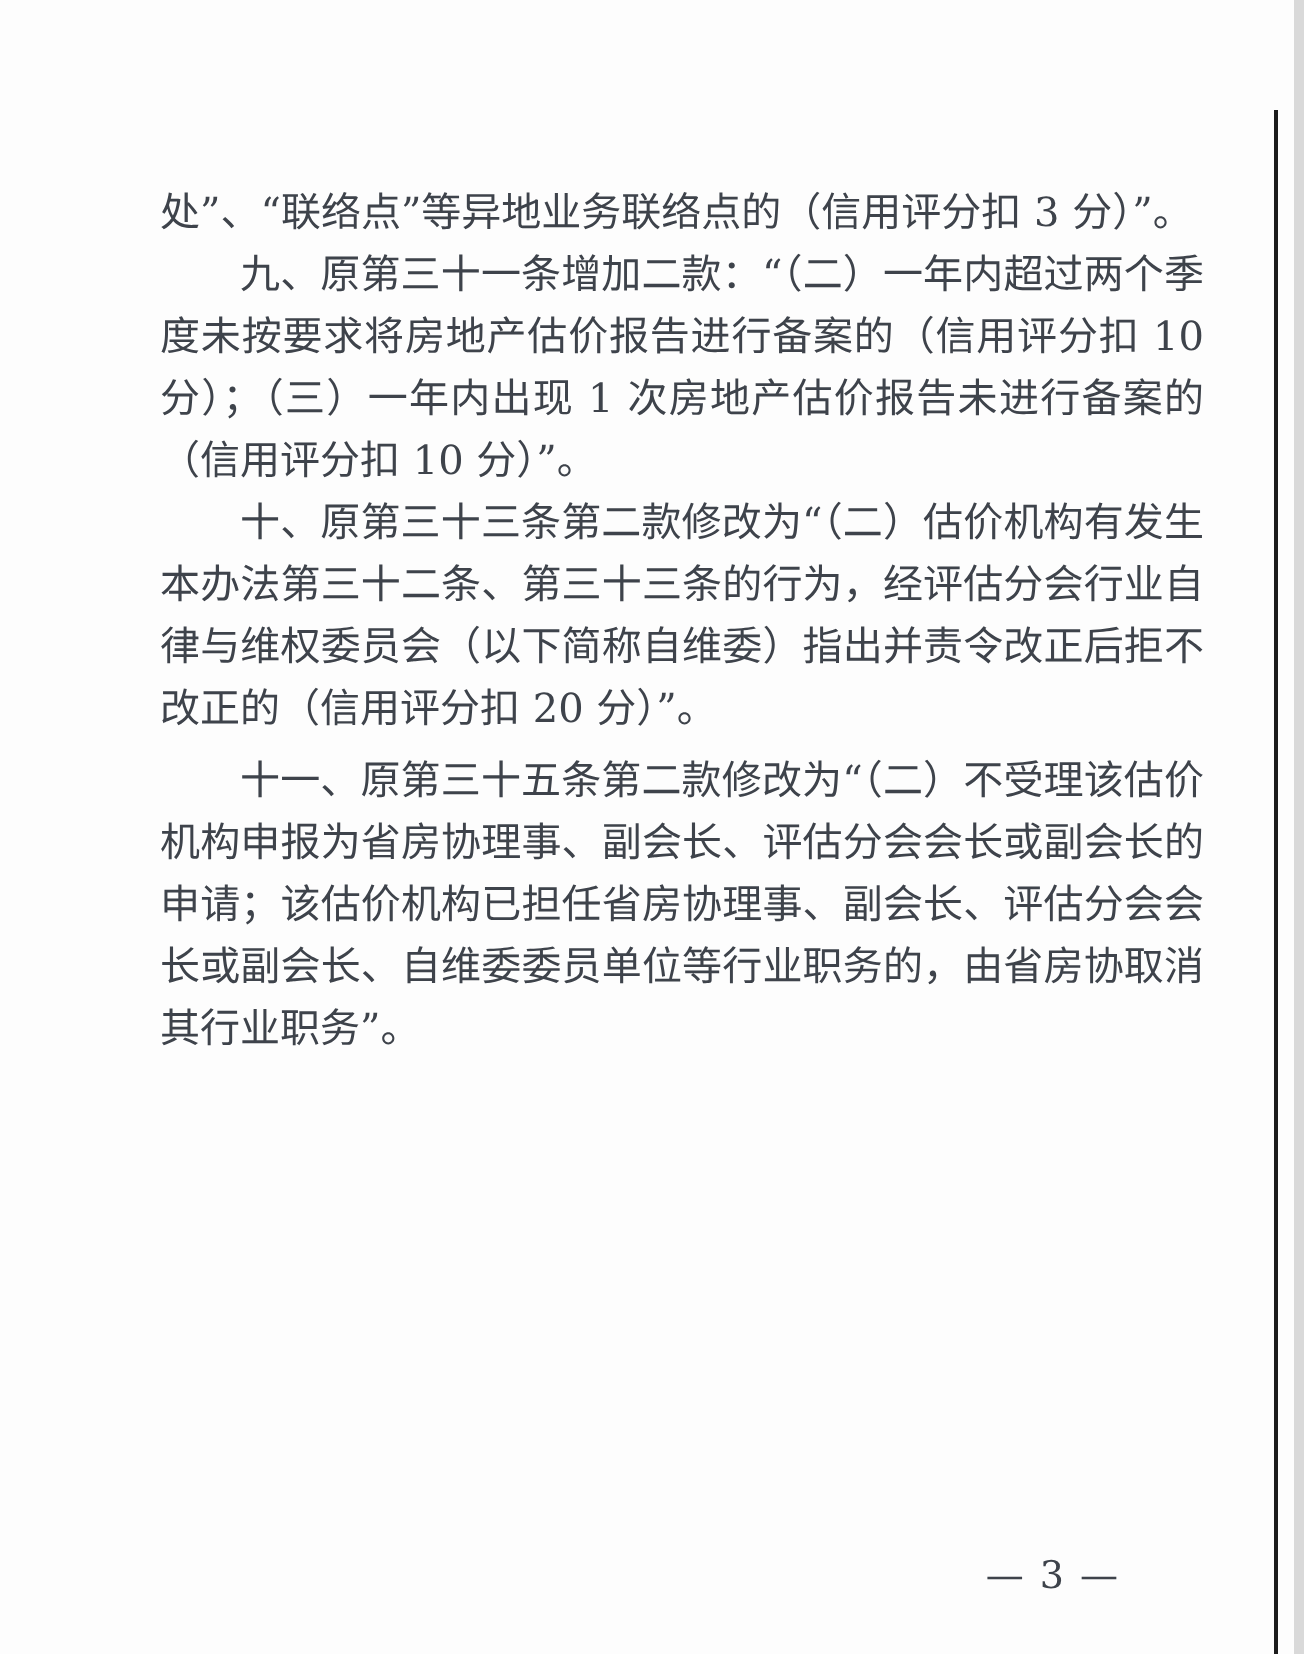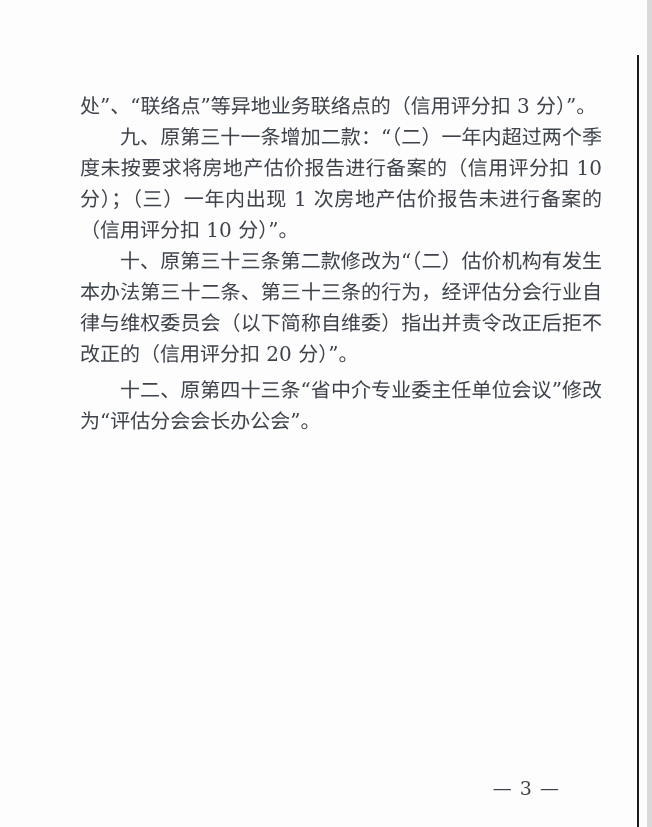--- a/index.html
+++ b/index.html
@@ -69,21 +69,21 @@
 </style>
 </head>
 <body>
 
 <div class="page">
 
   <main class="content">
     <p class="para">处”、“联络点”等异地业务联络点的（信用评分扣 3 分）”。</p>
     <p class="para">九、原第三十一条增加二款：“（二）一年内超过两个季度未按要求将房地产估价报告进行备案的（信用评分扣 10 分）；（三）一年内出现 1 次房地产估价报告未进行备案的（信用评分扣 10 分）”。</p>
     <p class="para">十、原第三十三条第二款修改为“（二）估价机构有发生本办法第三十二条、第三十三条的行为，经评估分会行业自律与维权委员会（以下简称自维委）指出并责令改正后拒不改正的（信用评分扣 20 分）”。</p>
-    <p class="para">十二、原第四十三条“省中介专业委主任单位会议”修改为“评估分会会长办公会”。</p>
+    <p class="para">十一、原第三十五条第二款修改为“（二）不受理该估价机构申报为省房协理事、副会长、评估分会会长或副会长的申请；该估价机构已担任省房协理事、副会长、评估分会会长或副会长、自维委委员单位等行业职务的，由省房协取消其行业职务”。</p>
   </main>
 
   <div class="pagenum">— 3 —</div>
 
   <div class="scan-line"></div>
   <div class="scan-strip"></div>
 
 </div>
 
 </body></html>

